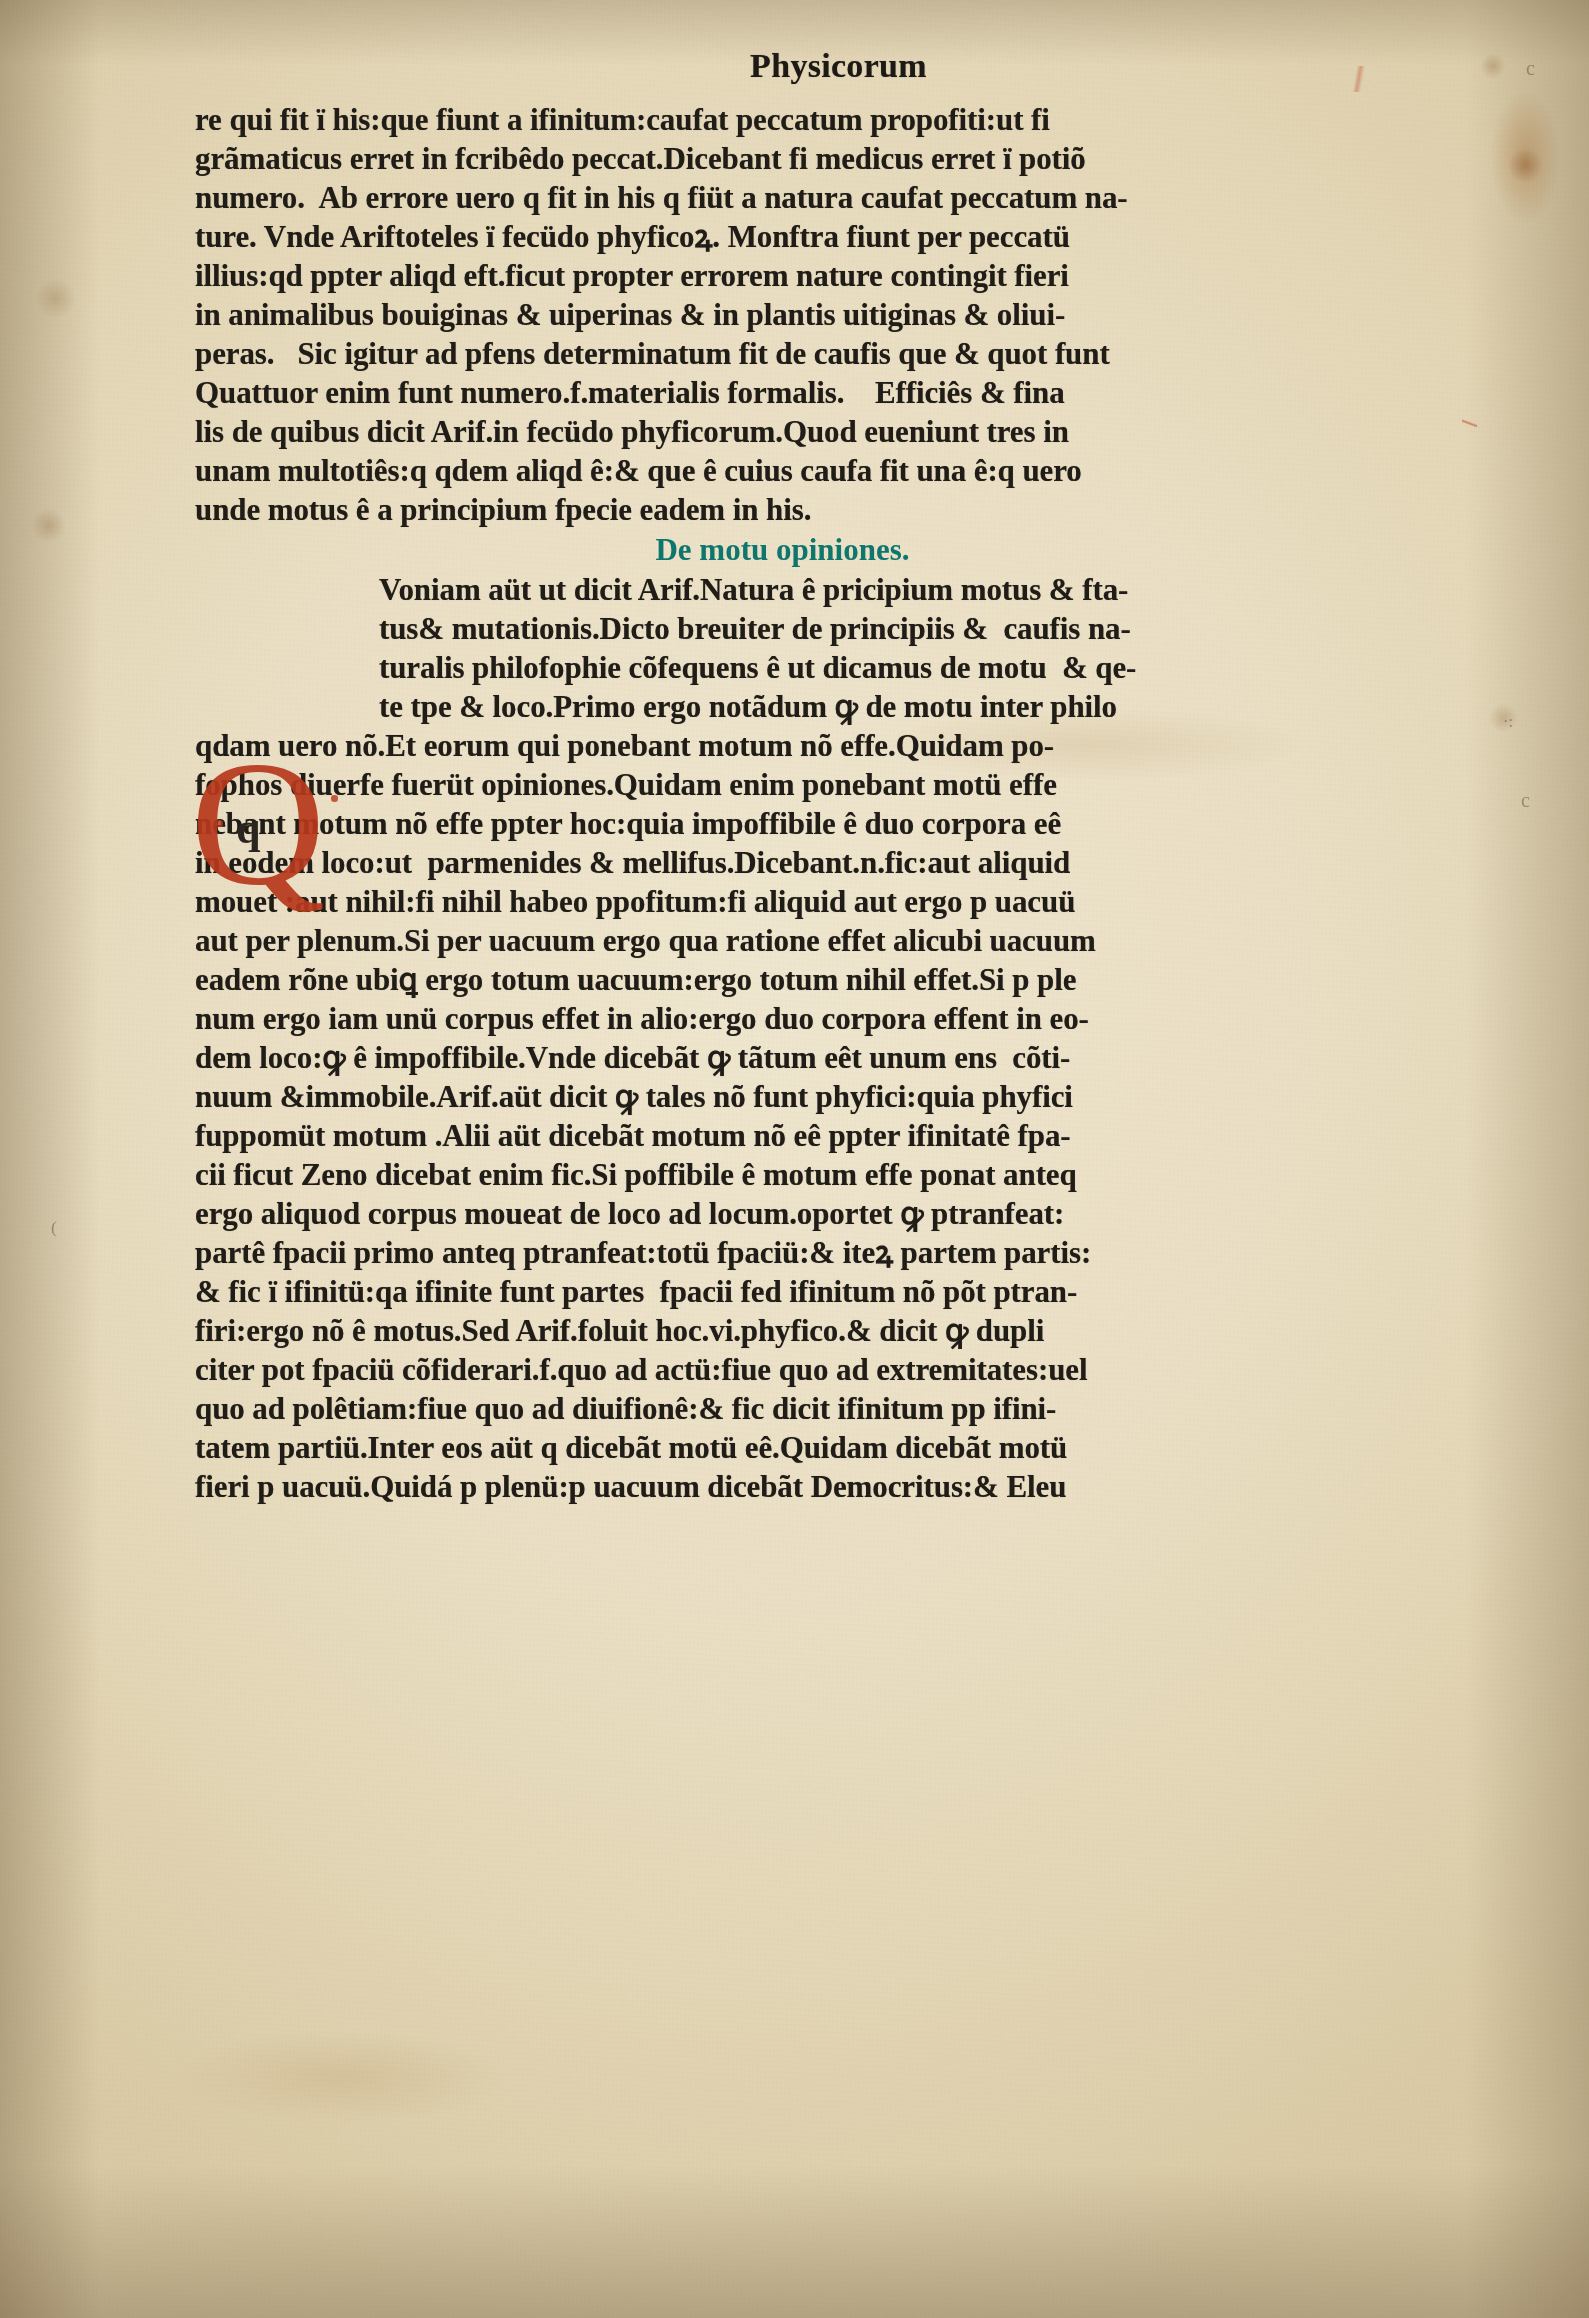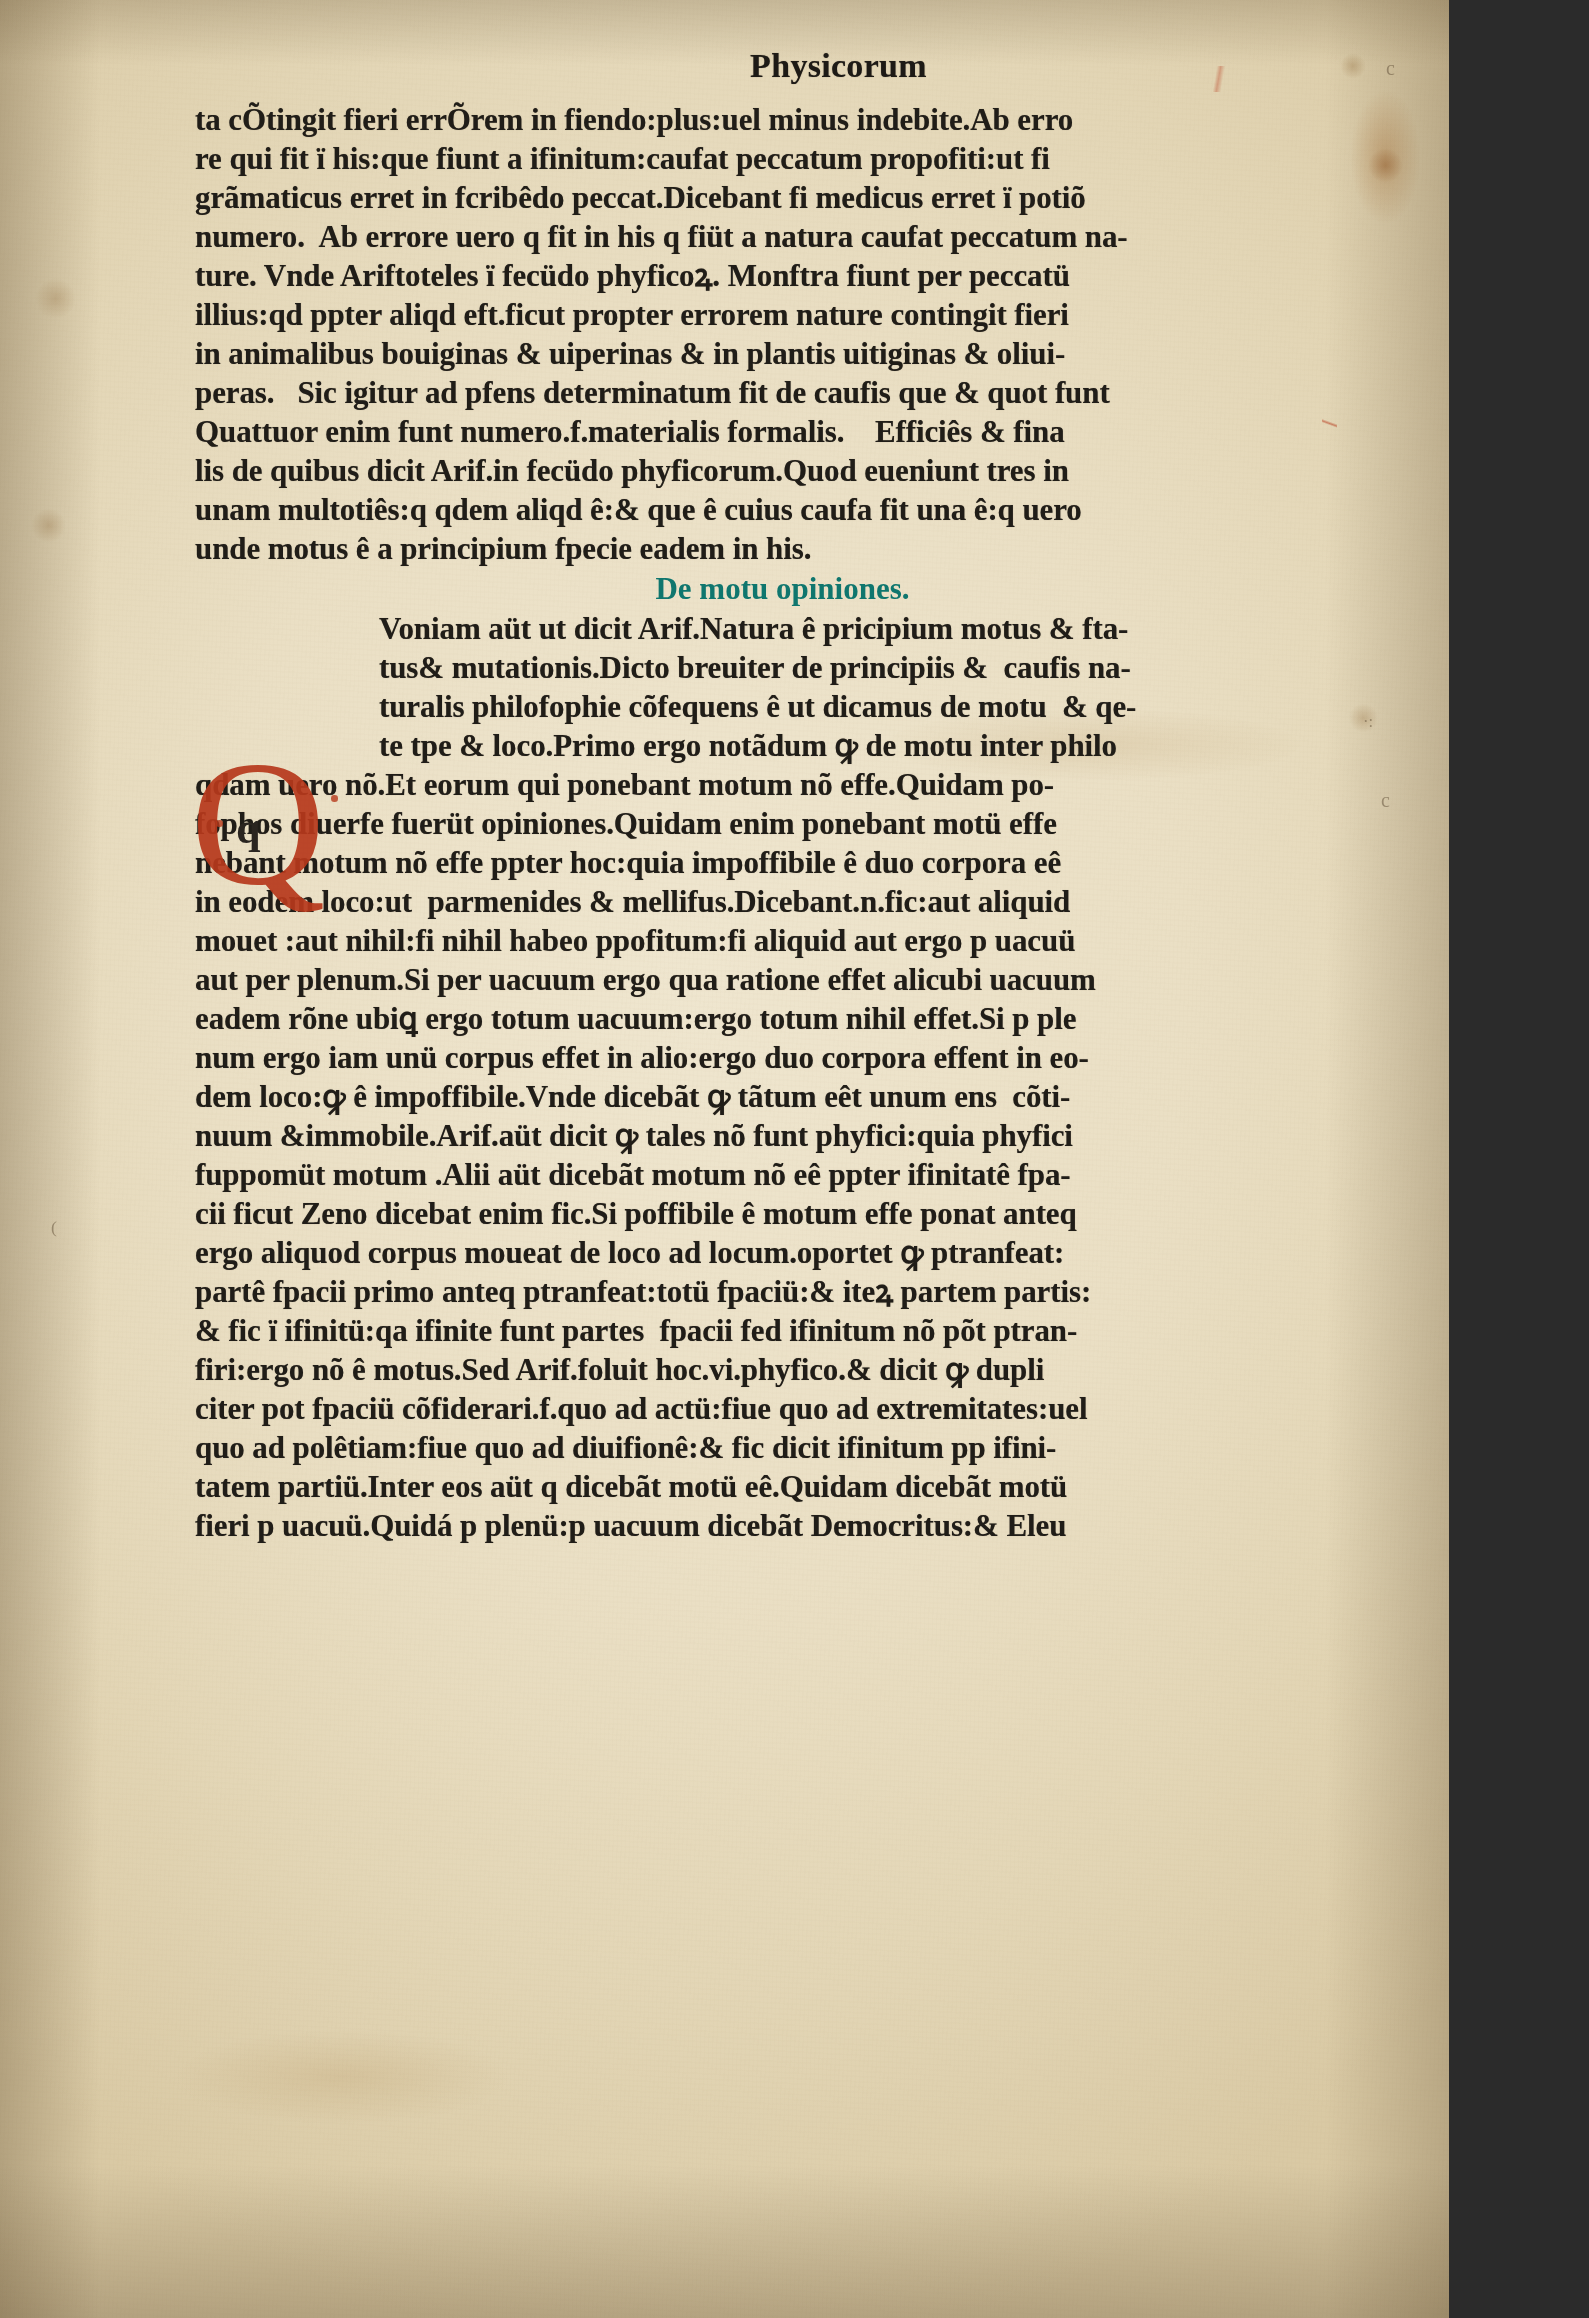--- a/index.html
+++ b/index.html
@@ -2,21 +2,21 @@
 <html style="font-size:9.4px"><head>
 <meta charset="utf-8">
 <style>
   html, body {
     margin: 0;
     padding: 0;
     background: #2b2b2b;
   }
   .page {
     position: relative;
-    width: 1449px;
+    width: 1589px;
     height: 2319px;
     overflow: hidden;
     background: #ece2c8;
   }
   
   .paper-base {
     position: absolute;
     inset: 0;
     background:
       radial-gradient(ellipse 75% 60% at 48% 42%, #efe6cf 0%, #eadfc4 45%, #e3d6b6 72%, #d9c9a4 100%);
@@ -200,21 +200,20 @@
   <div class="stain s4"></div>
   <div class="stain s5"></div>
   <div class="stain s6"></div>
   <div class="stain s7"></div>
   <div class="stain s8"></div>
 
   <div class="textblock">
     <div class="running-head">Physicorum</div>
 
     <div class="body-lines">
-      <span class="ln">ta cÕtingit fieri errÕrem in fiendo:plus:uel minus indebite.Ab erro</span>
       <span class="ln">re qui fit ï his:que fiunt a ifinitum:caufat peccatum propofiti:ut fi</span>
       <span class="ln">grãmaticus erret in fcribêdo peccat.Dicebant fi medicus erret ï potiõ</span>
       <span class="ln">numero.  Ab errore uero q fit in his q fiüt a natura caufat peccatum na-</span>
       <span class="ln">ture. Vnde Ariftoteles ï fecüdo phyficoꝝ. Monftra fiunt per peccatü</span>
       <span class="ln">illius:qd ppter aliqd eft.ficut propter errorem nature contingit fieri</span>
       <span class="ln">in animalibus bouiginas &amp; uiperinas &amp; in plantis uitiginas &amp; oliui-</span>
       <span class="ln">peras.   Sic igitur ad pfens determinatum fit de caufis que &amp; quot funt</span>
       <span class="ln">Quattuor enim funt numero.f.materialis formalis.    Efficiês &amp; fina</span>
       <span class="ln">lis de quibus dicit Arif.in fecüdo phyficorum.Quod eueniunt tres in</span>
       <span class="ln">unam multotiês:q qdem aliqd ê:&amp; que ê cuius caufa fit una ê:q uero</span>

